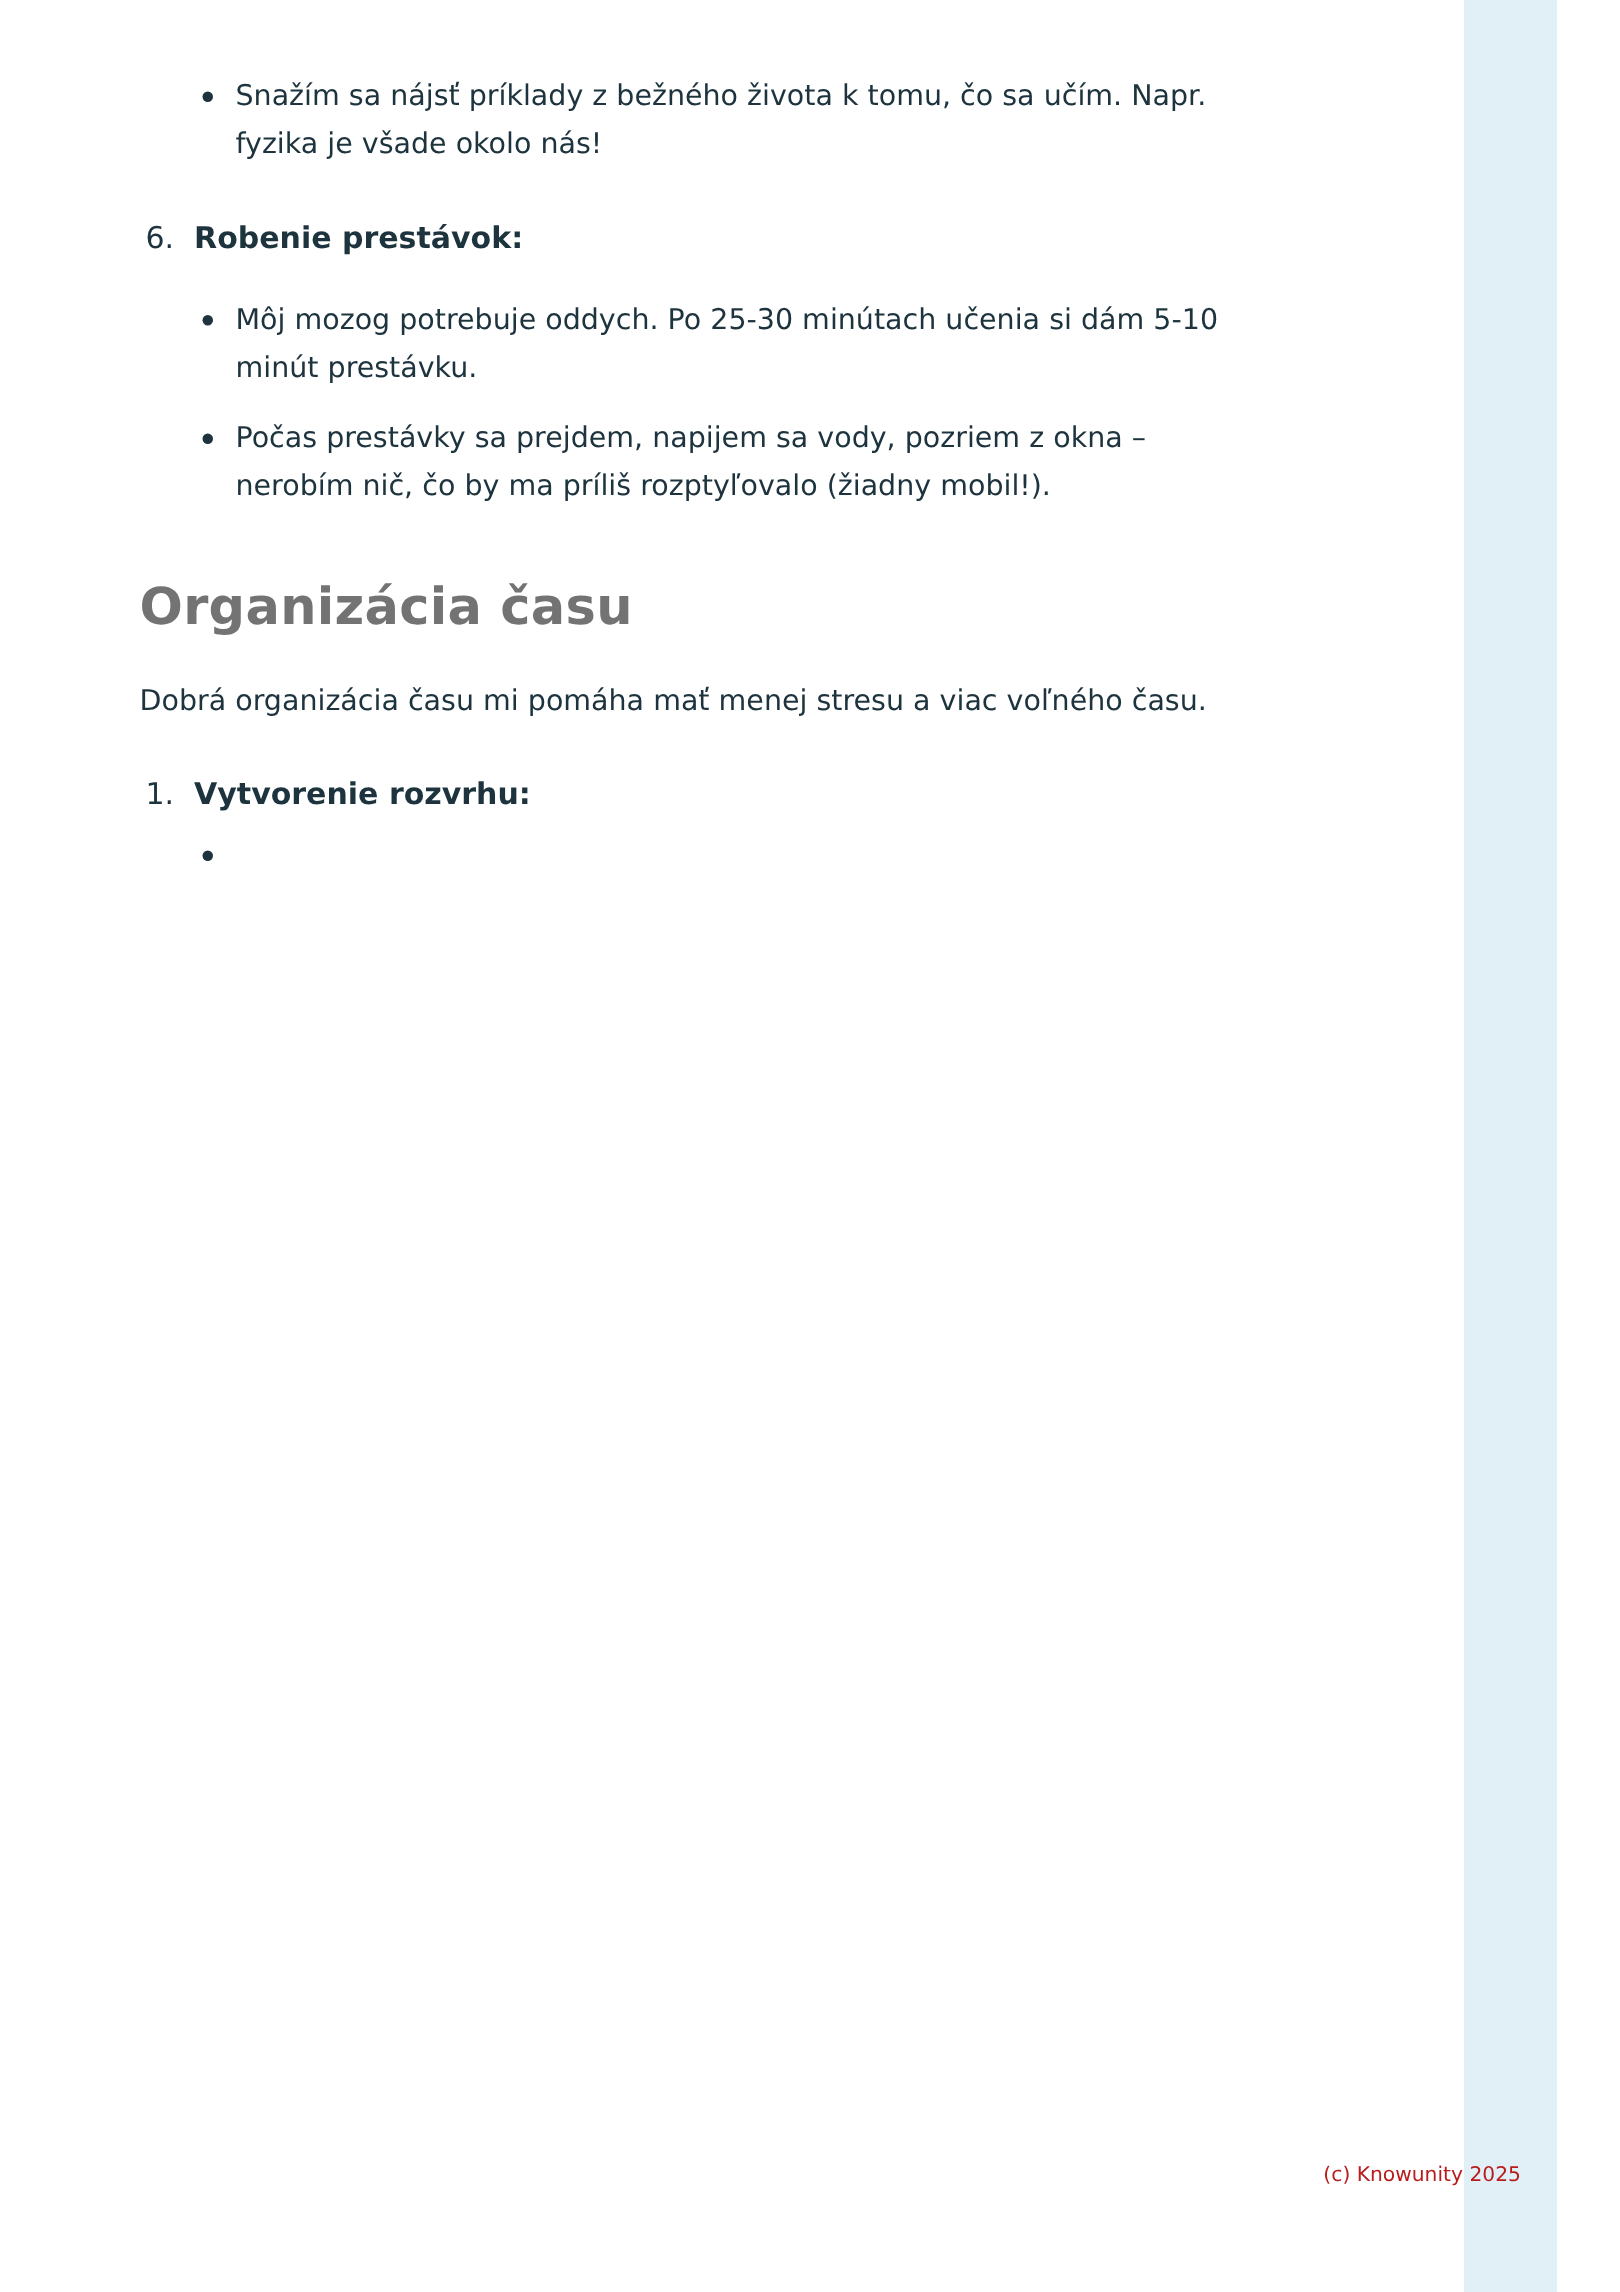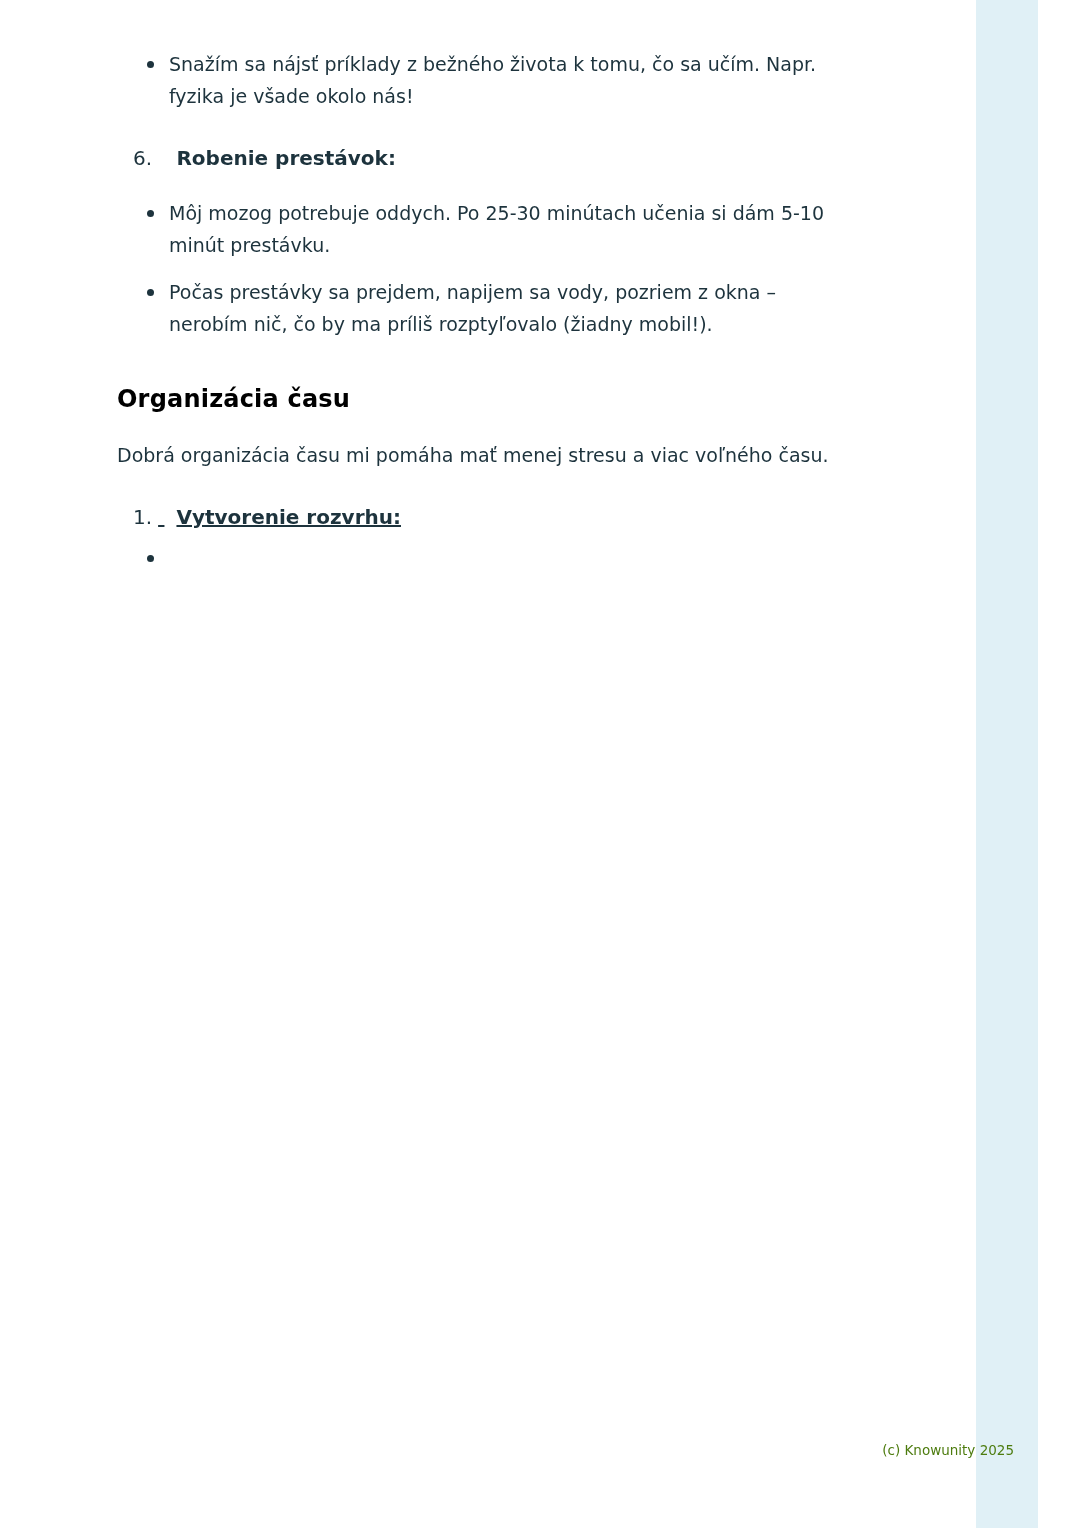--- a/index.html
+++ b/index.html
@@ -1,15 +1,15 @@
 <!DOCTYPE html>
 <html><head>
 <meta charset="utf-8">
 <style>
-  * { box-sizing: border-box; padding-left: 12px; }
+  * { box-sizing: border-box; }
   html, body { margin: 0; padding: 0; background: #ffffff; }
   .page {
     position: relative;
     width: 1080px;
     height: 1528px;
     background: #ffffff;
     overflow: hidden;
     font-family: "DejaVu Sans", sans-serif;
     color: #1d333d;
   }
@@ -58,40 +58,40 @@
   .numline .num {
     display: inline-block;
     min-width: 20px;
     margin-right: 6px;
     font-weight: 400;
   }
   .numline .label {
     font-weight: 700;
     text-align: center;
   }
-  .numline.tight { margin-bottom: 10px; text-decoration: underline; }
+  .numline.tight { margin-bottom: 10px; }
   h1.section-heading {
     margin: 44px 0 26px 0;
-    font-size: 24px;
+    font-size: 34px;
     font-weight: 700;
-    color: #000000;
+    color: #737373;
     letter-spacing: 0.2px;
   }
   p.lead {
     margin: 0 0 28px 0;
     font-size: 19px;
     line-height: 1.75;
     text-align: justify;
   }
   .footer {
     position: absolute;
     right: 66px;
     bottom: 70px;
     font-size: 13.5px;
-    color: #4d7c0f;
+    color: #b91c1c;
     z-index: 2;
   }
 </style>
 </head>
 <body>
 
 <div class="page">
 
   <div class="edge-stripe"></div>
 

